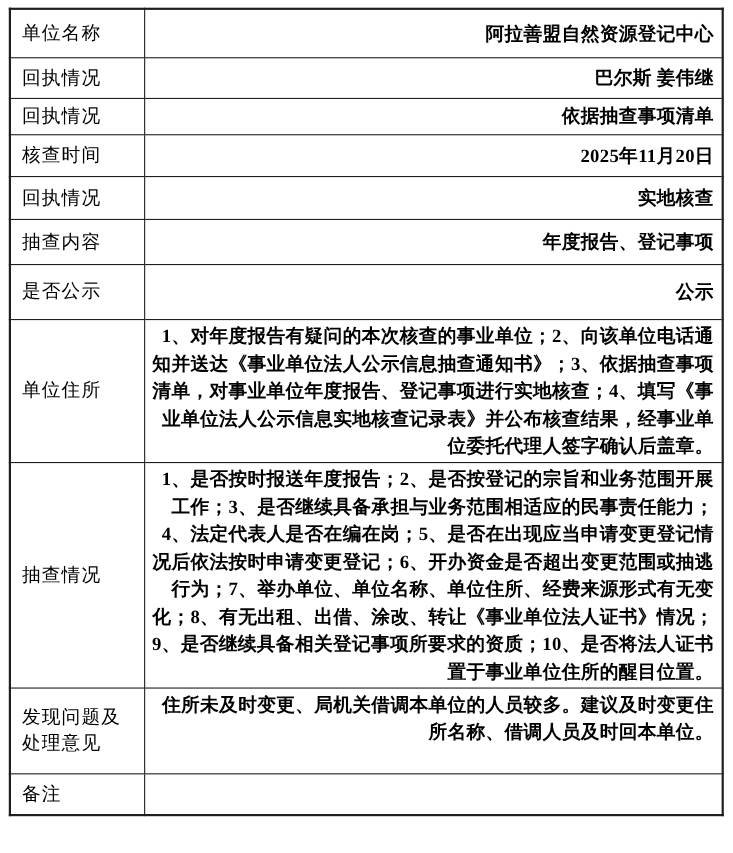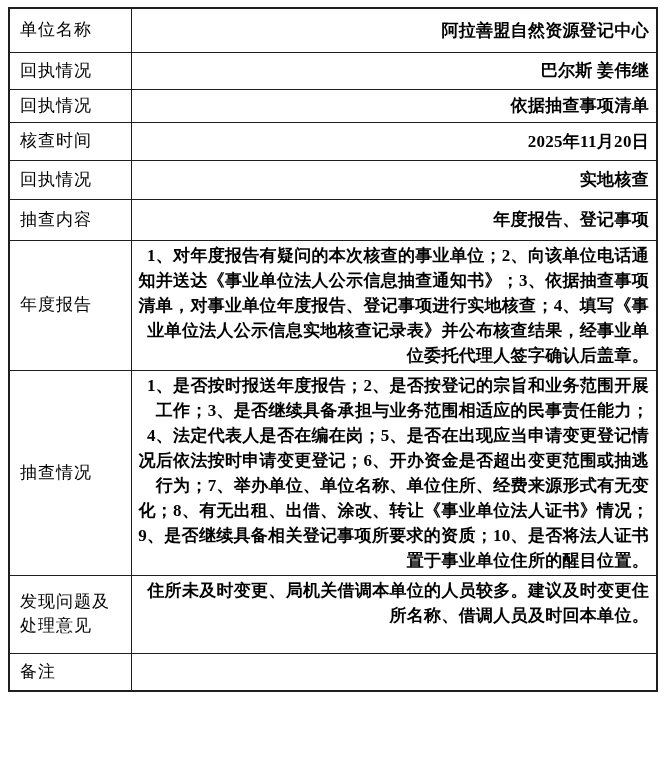--- a/index.html
+++ b/index.html
@@ -88,22 +88,26 @@
           <td class="value-cell">2025年11月20日</td>
         </tr>
         <tr class="row-4">
           <td class="label-cell">回执情况</td>
           <td class="value-cell">实地核查</td>
         </tr>
         <tr class="row-5">
           <td class="label-cell">抽查内容</td>
           <td class="value-cell">年度报告、登记事项</td>
         </tr>
+        <tr class="row-6">
+          <td class="label-cell">是否公示</td>
+          <td class="value-cell">公示</td>
+        </tr>
         <tr class="row-7">
-          <td class="label-cell">年度报告</td>
+          <td class="label-cell">单位住所</td>
           <td class="value-cell">1、对年度报告有疑问的本次核查的事业单位；2、向该单位电话通知并送达《事业单位法人公示信息抽查通知书》；3、依据抽查事项清单，对事业单位年度报告、登记事项进行实地核查；4、填写《事业单位法人公示信息实地核查记录表》并公布核查结果，经事业单位委托代理人签字确认后盖章。</td>
         </tr>
         <tr class="row-8">
           <td class="label-cell">抽查情况</td>
           <td class="value-cell">1、是否按时报送年度报告；2、是否按登记的宗旨和业务范围开展工作；3、是否继续具备承担与业务范围相适应的民事责任能力；4、法定代表人是否在编在岗；5、是否在出现应当申请变更登记情况后依法按时申请变更登记；6、开办资金是否超出变更范围或抽逃行为；7、举办单位、单位名称、单位住所、经费来源形式有无变化；8、有无出租、出借、涂改、转让《事业单位法人证书》情况；9、是否继续具备相关登记事项所要求的资质；10、是否将法人证书置于事业单位住所的醒目位置。</td>
         </tr>
         <tr class="row-10">
           <td class="label-cell">发现问题及处理意见</td>
           <td class="value-cell">住所未及时变更、局机关借调本单位的人员较多。建议及时变更住所名称、借调人员及时回本单位。</td>
         </tr>

